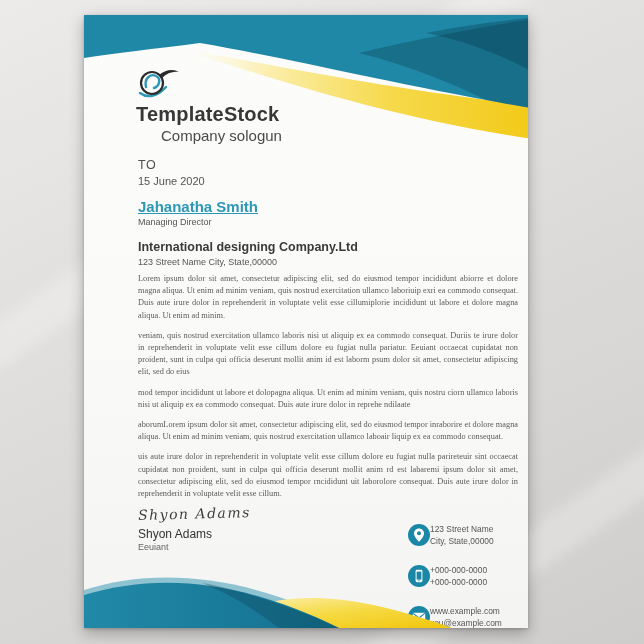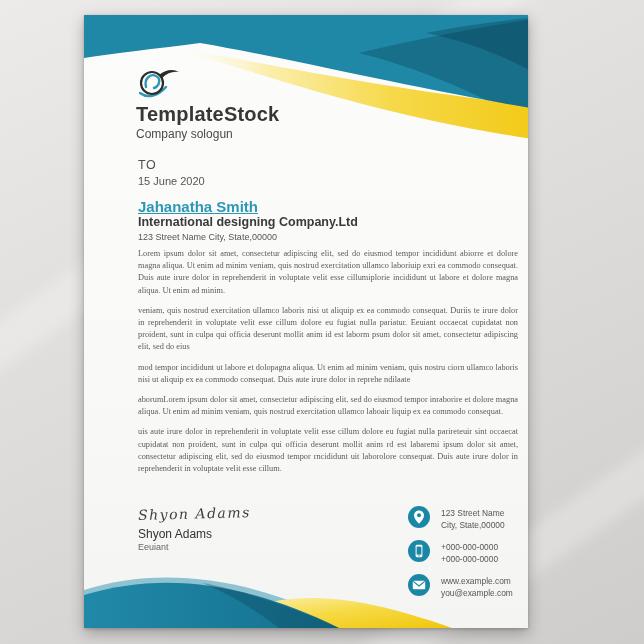--- a/index.html
+++ b/index.html
@@ -17,40 +17,40 @@
     box-shadow:0 5px 14px rgba(0,0,0,.28), 0 1px 3px rgba(0,0,0,.2);
     overflow:hidden;
   }
   .header-wave, .footer-wave { position:absolute; left:0; display:block; }
   .header-wave { top:0; }
   .footer-wave { bottom:0; }
 
   .logo-block { position:absolute; left:52px; top:48px; }
   .logo-icon { display:block; }
   .brand-name { font-size:20px; font-weight:600; color:#373737; letter-spacing:.2px; margin-top:2px; }
-  .brand-tagline { font-size:12px; color:#4a4a4a; margin-top:1px; }
+  .brand-tagline { font-size:15px; color:#4a4a4a; margin-top:1px;margin-left:25px; }
 
   .content { position:absolute; left:54px; top:143px; width:380px; }
   .to-row { display:flex; justify-content:space-between; align-items:flex-start; margin-bottom:11px;flex-direction:column; }
   .to-label { font-size:12.5px; color:#4f4f4f; letter-spacing:.5px; }
   .date { font-size:11px; color:#555; padding-top:3px; }
   .recipient-name { font-size:15px; font-weight:600; color:#2d98b6;text-decoration:underline; }
   .recipient-role { font-size:9px; color:#555; margin-top:2px; margin-bottom:13px; }
   .recipient-company { font-size:12.5px; font-weight:700; color:#3a3a3a; }
   .recipient-address { font-size:9px; color:#555; margin-top:3px; margin-bottom:6px; }
   .body-text p { font-size:8.3px; line-height:12.2px; color:#5b5b5b; text-align:justify; margin-bottom:8px;font-family:Liberation Serif, serif; }
 
   .signature-block { position:absolute; left:54px; top:492px; }
   .signature-script { font-family:"DejaVu Serif", serif; font-style:italic; font-size:14px;
     letter-spacing:1.5px; color:#3e3e3e; transform:rotate(-1.5deg); transform-origin:left; }
   .signature-name { font-size:12px; color:#333; margin-top:4px; }
   .signature-role { font-size:9px; color:#666; margin-top:1px; }
 
   .contact-block { position:absolute; left:324px; top:491px; }
-  .contact-row { display:flex; align-items:flex-start; gap:11px; margin-bottom:9px; }
+  .contact-row { display:flex; align-items:center; gap:0; margin-bottom:9px;margin-top:16px; }
   .contact-icon { flex:0 0 auto; }
   .contact-lines { font-size:8.4px; line-height:12px; color:#555; padding-top:1px; }
 </style>
 </head>
 <body>
 
 <div class="desk-streak" style="left:-100px; top:80px;"></div>
 <div class="desk-streak" style="left:100px; top:520px;"></div>
 
 <div class="paper">
@@ -85,20 +85,21 @@
     <div class="brand-name">TemplateStock</div>
     <div class="brand-tagline">Company sologun</div>
   </div>
 
   <div class="content">
     <div class="to-row">
       <span class="to-label">TO</span>
       <span class="date">15 June 2020</span>
     </div>
     <div class="recipient-name">Jahanatha Smith</div>
+    <div class="recipient-role">Managing Director</div>
     <div class="recipient-company">International designing Company.Ltd</div>
     <div class="recipient-address">123 Street Name City, State,00000</div>
     <div class="body-text">
       <p>Lorem ipsum dolor sit amet, consectetur adipiscing elit, sed do eiusmod tempor incididunt abiorre et dolore magna aliqua. Ut enim ad minim veniam, quis nostrud exercitation ullamco laboriuip exri ea commodo consequat. Duis aute irure dolor in reprehenderit in voluptate velit esse cillumiplorie incididunt ut labore et dolore magna aliqua. Ut enim ad minim.</p>
       <p>veniam, quis nostrud exercitation ullamco laboris nisi ut aliquip ex ea commodo consequat. Duriis te irure dolor in reprehenderit in voluptate velit esse cillum dolore eu fugiat nulla pariatur. Eeuiant occaecat cupidatat non proident, sunt in culpa qui officia deserunt mollit anim id est laborm psum dolor sit amet, consectetur adipiscing elit, sed do eius</p>
       <p>mod tempor incididunt ut labore et dolopagna aliqua. Ut enim ad minim veniam, quis nostru ciorn ullamco laboris nisi ut aliquip ex ea commodo consequat. Duis aute irure dolor in reprehe ndilaate</p>
       <p>aborumLorem ipsum dolor sit amet, consectetur adipiscing elit, sed do eiusmod tempor inraborire et dolore magna aliqua. Ut enim ad minim veniam, quis nostrud exercitation ullamco laboair liquip ex ea commodo consequat.</p>
       <p>uis aute irure dolor in reprehenderit in voluptate velit esse cillum dolore eu fugiat nulla parireteuir sint occaecat cupidatat non proident, sunt in culpa qui officia deserunt mollit anim rd est labaremi ipsum dolor sit amet, consectetur adipiscing elit, sed do eiusmod tempor rncididunt uit laborolore consequat. Duis aute irure dolor in reprehenderit in voluptate velit esse cillum.</p>
     </div>
   </div>

